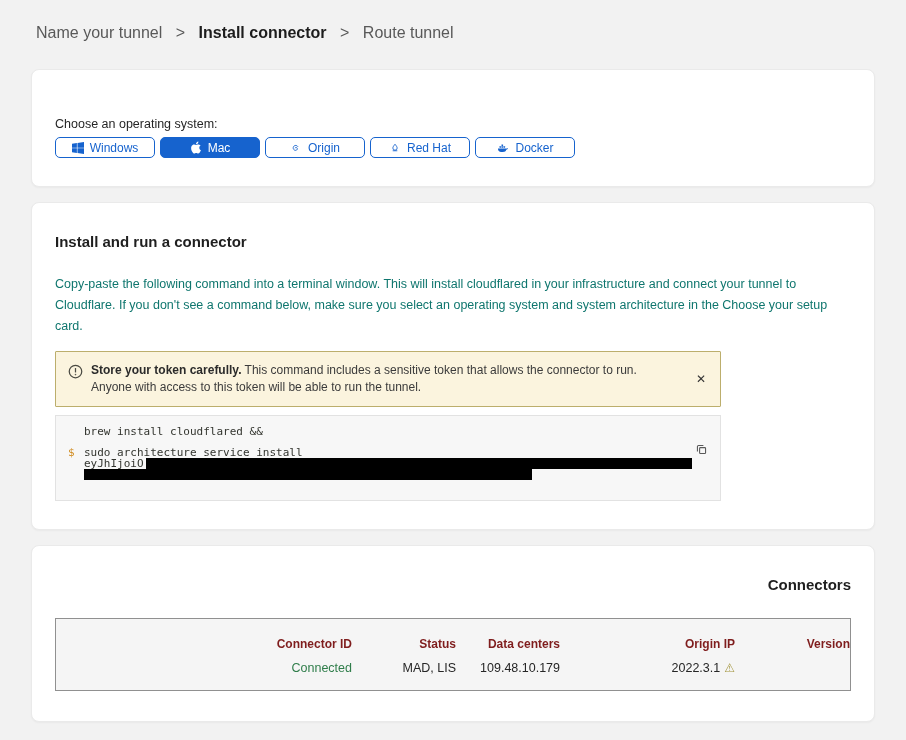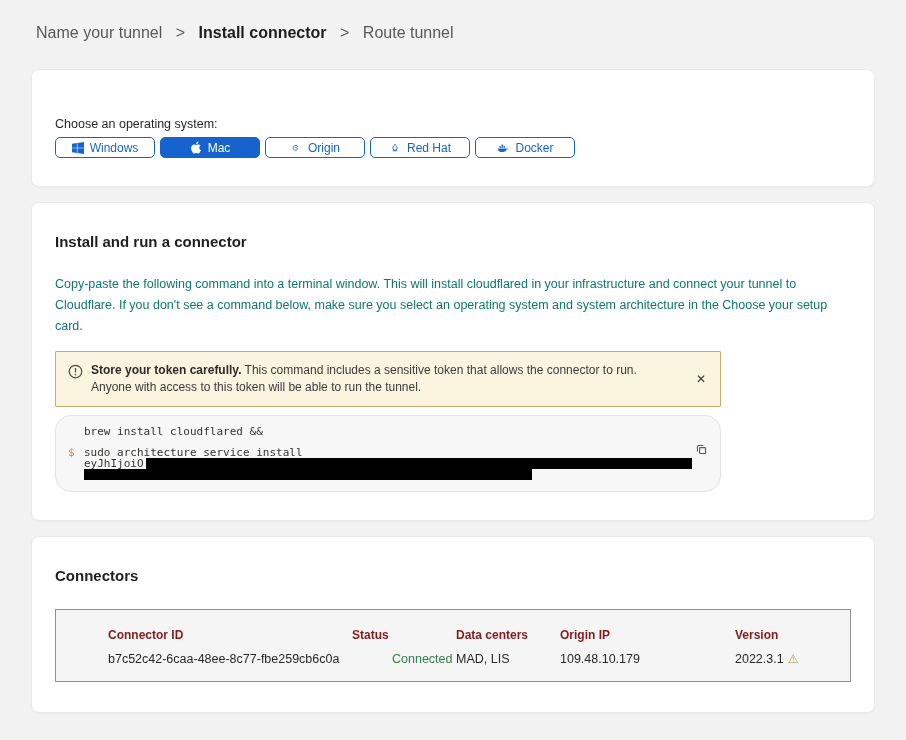--- a/index.html
+++ b/index.html
@@ -21,21 +21,21 @@
   
   .card {
     background: #ffffff;
     border: 1px solid #eaeaea;
     border-radius: 8px;
     box-shadow: 0 1px 2px rgba(0,0,0,0.04);
     padding: 30px 23px 28px;
   }
   .card-1 { margin-top: 27px; }
   .card-2 { margin-top: 15px; }
-  .card-3 { margin-top: 15px; padding-bottom: 30px; }
+  .card-3 { margin-top: 15px; padding-bottom: 30px; text-align: right; }
   .card-title { font-size: 15px; font-weight: bold; color: #1f1f1f; }
 
   
   .os-label { margin-top: 17px; font-size: 12.5px; color: #262626; }
   .os-row { margin-top: 6px; display: flex; gap: 5px; }
   .os-btn {
     width: 100px; height: 21px;
     display: flex; align-items: center; justify-content: center; gap: 6px;
     border: 1px solid #1663ce; border-radius: 5px;
     background: #ffffff; color: #1663ce;
@@ -61,22 +61,22 @@
   .alert-text b { color: #2b2b2b; }
   .alert-close {
     flex: 0 0 auto; background: none; border: none; cursor: pointer;
     font-size: 12px; color: #333; line-height: 17px; margin-left: 14px;
     padding: 0 2px; align-self: center; font-family: "Liberation Sans", sans-serif;
   }
 
   .codeblock {
     position: relative;
     margin-top: 8px; width: 666px;
-    background: #f7f7f7; border: 1px solid #e2e2e2; border-radius: 16px;
-    padding: 10px 40px 11px 28px;
+    background: #f7f7f7; border: 1px solid #e2e2e2; border-radius: 0;
+    padding: 10px 40px 20px 28px;
     font-family: "DejaVu Sans Mono", monospace;
     font-size: 11px; color: #33352f;
   }
   .cmd-line1 { margin-bottom: 10px; line-height: 11px; }
   .cmd-line2 { position: relative; line-height: 11px; }
   .prompt { position: absolute; left: -16px; top: 0; color: #d28f26; }
   .token-line { line-height: 11px; white-space: nowrap; }
   .redact-1 { display: inline-block; width: 546px; height: 11px; background: #000; vertical-align: top; margin-left: 2px; }
   .redact-2 { width: 448px; height: 11px; background: #000; }
   .copy-btn {
@@ -206,21 +206,20 @@
 
     <div class="table">
       <div class="t-row t-head">
         <span>Connector ID</span>
         <span>Status</span>
         <span>Data centers</span>
         <span>Origin IP</span>
         <span>Version</span>
       </div>
       <div class="t-row t-body">
-        <span>b7c52c42-6caa-48ee-8c77-fbe259cb6c0a</span>
         <span class="status-connected">Connected</span>
         <span>MAD, LIS</span>
         <span>109.48.10.179</span>
         <span><span>2022.3.1</span><span class="version-warn-icon">⚠</span></span>
       </div>
     </div>
   </div>
 
 </div>
 

